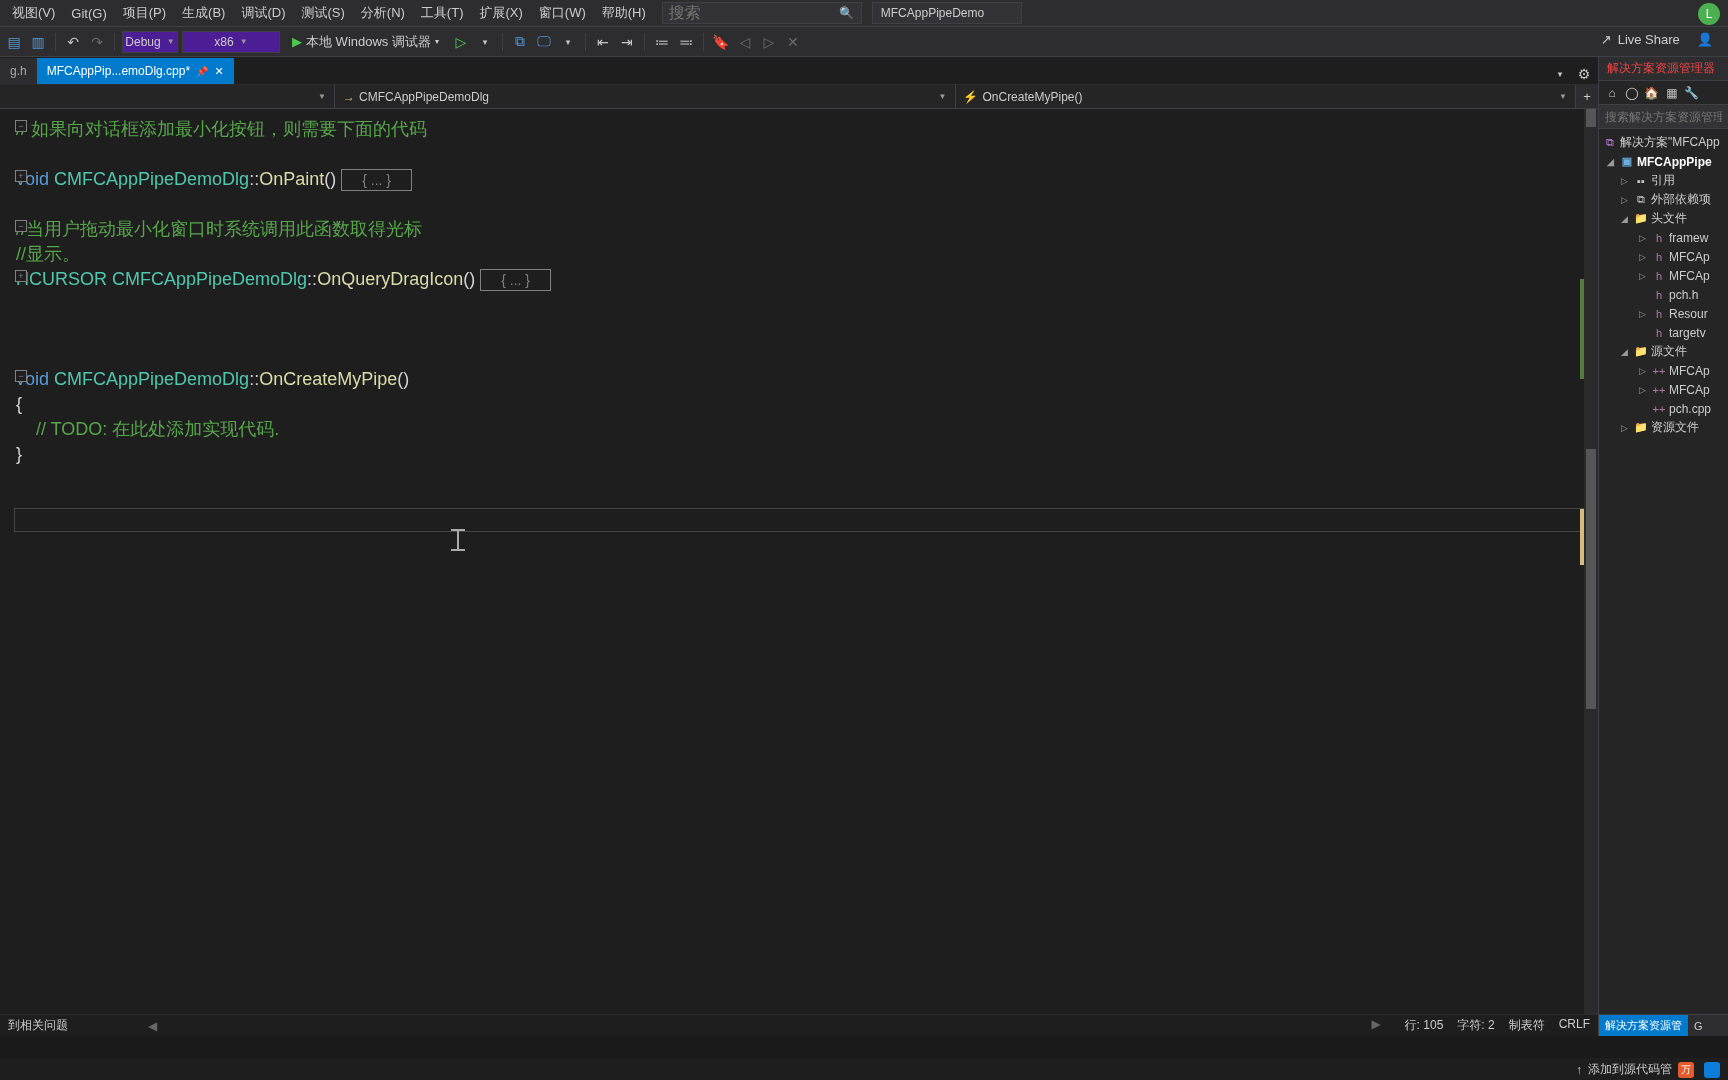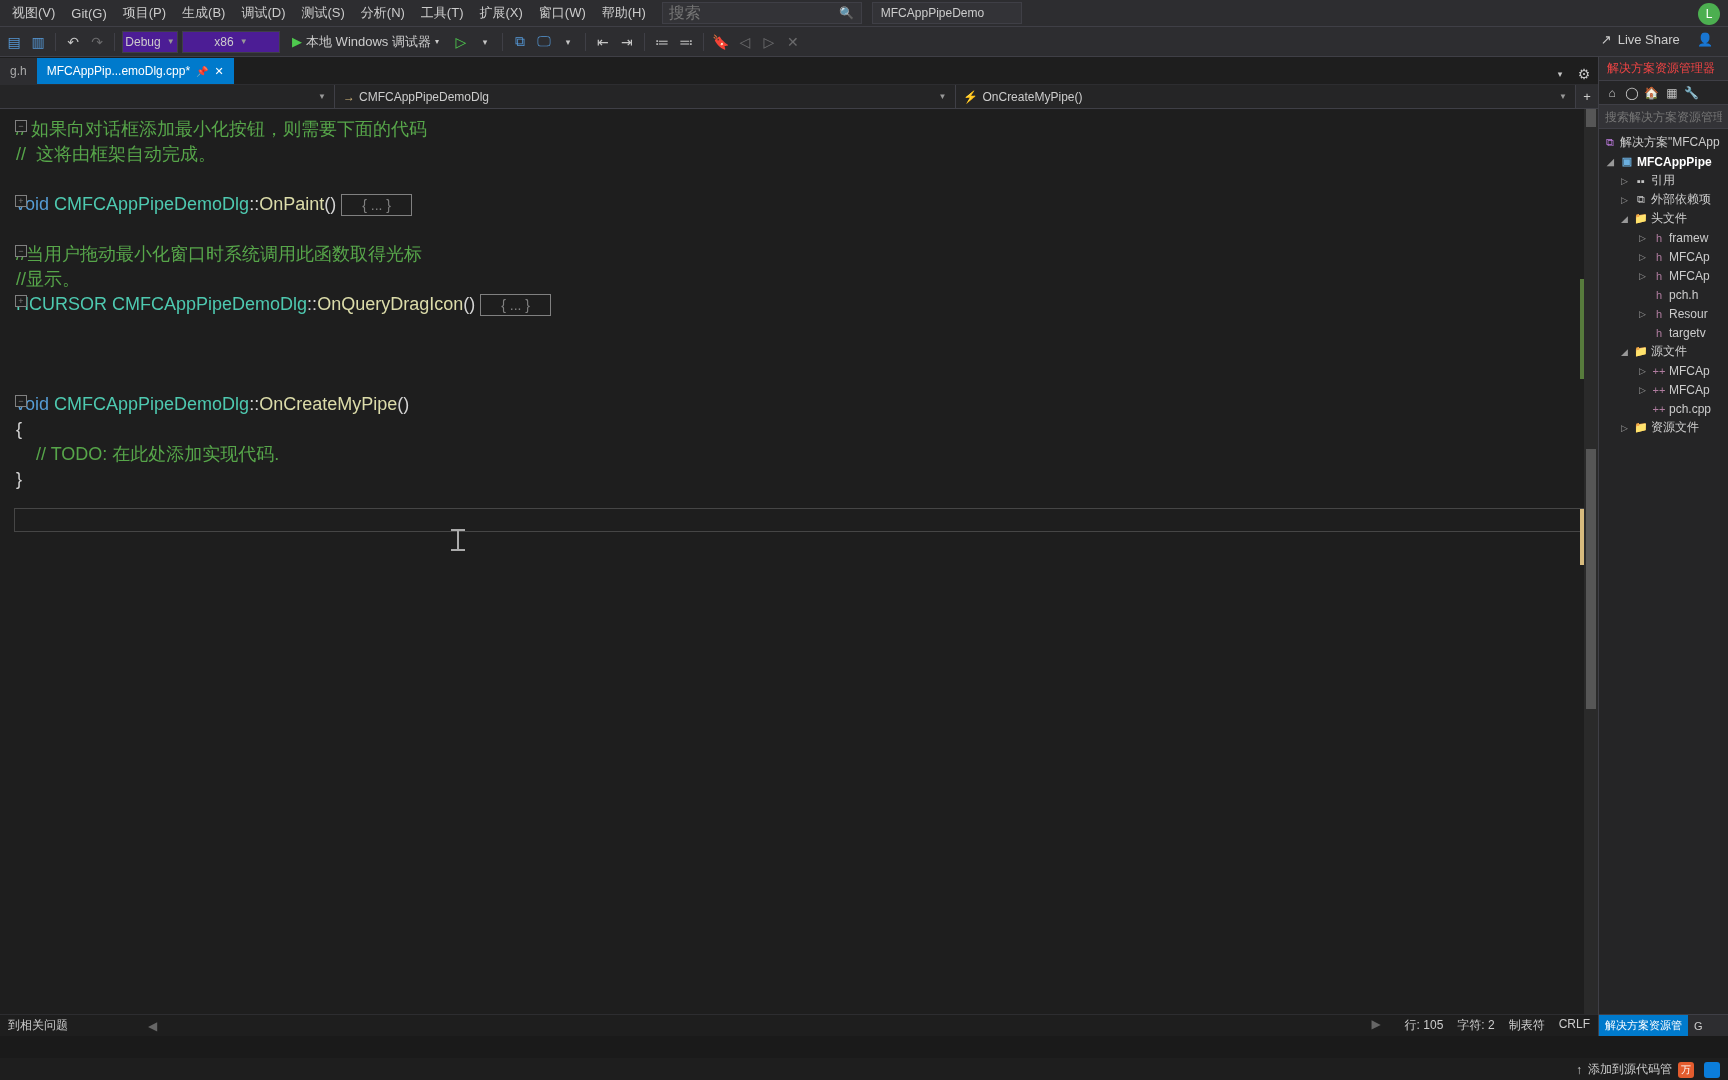--- a/index.html
+++ b/index.html
@@ -196,21 +196,20 @@
     </div>
 
     <div class="code">
 
       <div class="cursor-line-hl" style="top:399px;"></div>
 
       <div class="outline-container">
         <div class="outline-glyph" style="top:3px;">−</div>
       </div>
       <div class="line"><span class="c-comment">// 如果向对话框添加最小化按钮，则需要下面的代码</span></div>
-      <div class="line"><span class="c-comment">//  这将由框架自动完成。</span></div>
       <div class="line">&nbsp;</div>
 
       <div class="outline-container">
         <div class="outline-glyph" style="top:3px;">+</div>
       </div>
       <div class="line"><span class="c-keyword">void</span> <span class="c-class">CMFCAppPipeDemoDlg</span><span class="c-punc">::</span><span class="c-func">OnPaint</span><span class="c-punc">()</span> <span class="fold-box">{ ... }</span></div>
       <div class="line">&nbsp;</div>
 
       <div class="outline-container">
         <div class="outline-glyph" style="top:3px;">−</div>

